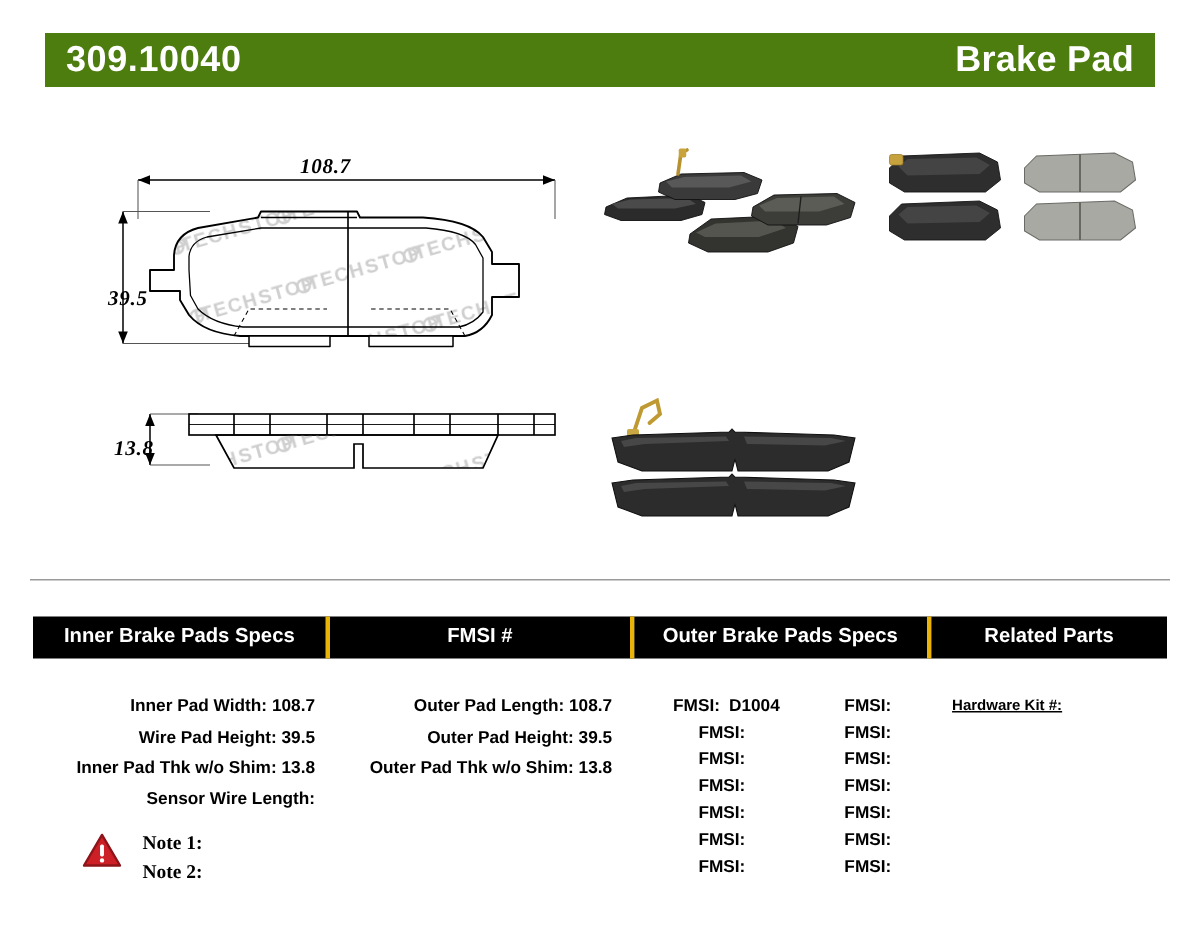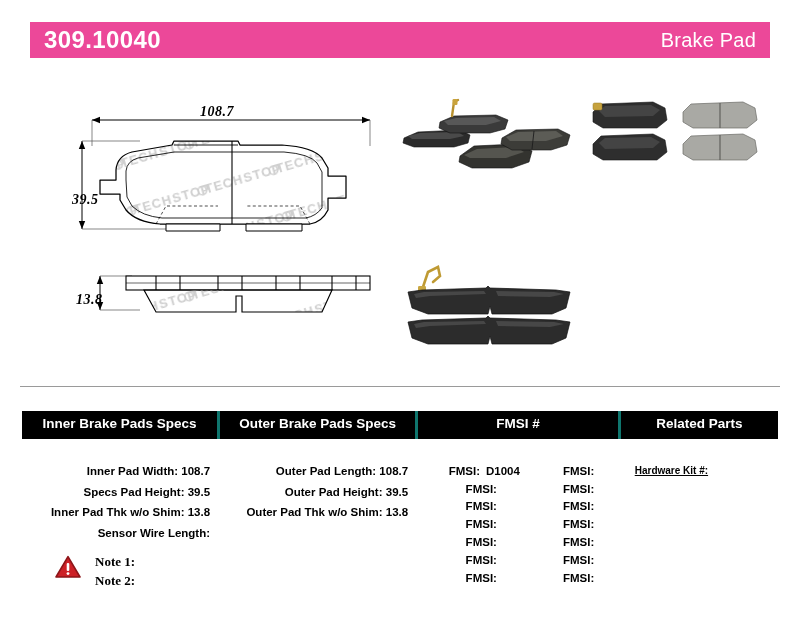--- a/index.html
+++ b/index.html
@@ -9,30 +9,30 @@
     font-family:"Liberation Sans", sans-serif;
     color:#000;
     overflow:hidden;
     position:relative;
   }
   .page{position:absolute;inset:0;}
 
   
   .header-bar{
     position:absolute;left:30px;top:22px;width:740px;height:36px;
-    background:#ec4899;
+    background:#4d7c0f;
     display:flex;align-items:center;justify-content:space-between;
     padding:0 14px;box-sizing:border-box;
   }
   .header-bar .part-no{
     color:#fff;font-size:24px;font-weight:bold;letter-spacing:0.4px;
     line-height:1;
   }
   .header-bar .prod-type{
-    color:#fff;font-size:20px;font-weight:normal;letter-spacing:0.2px;
+    color:#fff;font-size:24px;font-weight:bold;letter-spacing:0.2px;
     line-height:1;
     padding-left:16px;
   }
 
   
   .drawings{position:absolute;left:0;top:70px;width:800px;height:300px;}
   .dim-label{
     position:absolute;font-size:14px;font-weight:bold;font-style:italic;
     font-family:"Liberation Serif", serif;
     letter-spacing:0.5px;
@@ -52,21 +52,21 @@
     position:absolute;left:22px;top:411px;width:756px;
   }
   .thead{display:flex;width:100%;}
   .th{
     background:#000;color:#fff;
     font-size:13.5px;font-weight:bold;
     text-align:center;
     padding:6px 2px 7px 2px;
     box-sizing:border-box;
     line-height:1.1;
-    border-right:3px solid #0f766e;
+    border-right:3px solid #eab308;
     white-space:nowrap;
   }
   .th:last-child{border-right:none;}
   .th.inner{width:26.2%;}
   .th.outer{width:26.2%;}
   .th.fmsi{width:26.8%;}
   .th.related{width:20.8%;}
 
   .tbody{display:flex;width:100%;padding-top:24px;}
   .col{box-sizing:border-box;}
@@ -289,34 +289,34 @@
     </svg>
 
   </div>
 
   <div class="separator"></div>
 
   <div class="spec-table">
 
     <div class="thead">
       <div class="th inner">Inner Brake Pads Specs</div>
+      <div class="th fmsi">FMSI #</div>
       <div class="th outer">Outer Brake Pads Specs</div>
-      <div class="th fmsi">FMSI #</div>
       <div class="th related">Related Parts</div>
     </div>
 
     <div class="tbody">
 
       <div class="col inner">
         <div class="spec-row">
           <span>Inner Pad Width:</span>
           <span>108.7</span>
         </div>
         <div class="spec-row">
-          <span>Specs Pad Height:</span>
+          <span>Wire Pad Height:</span>
           <span>39.5</span>
         </div>
         <div class="spec-row">
           <span>Inner Pad Thk w/o Shim:</span>
           <span>13.8</span>
         </div>
         <div class="spec-row">
           <span>Sensor Wire Length:</span>
           <span></span>
         </div>

